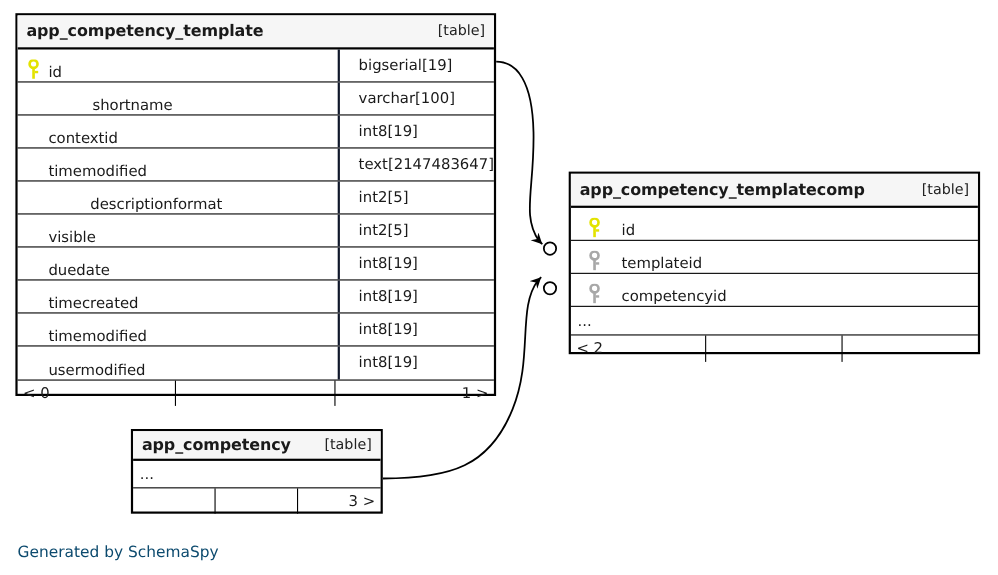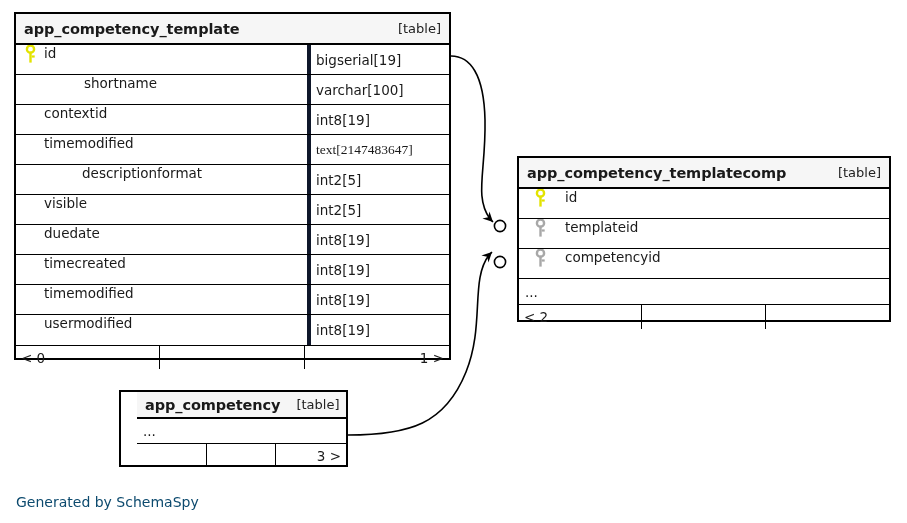--- a/index.html
+++ b/index.html
@@ -46,33 +46,33 @@
   .row{
     display:flex;
     align-items:stretch;
     border-bottom:1px solid #000;
     box-sizing:border-box;
     height:30px;
   }
   .row:last-child{border-bottom:none;}
   .col-name{
     display:flex;
-    align-items:flex-start;
+    align-items:flex-end;
     box-sizing:border-box;
     flex:1 1 auto;
     min-width:0;
     padding-left:6px;
     font-size:13.5px;
   }
   .col-type{
     display:flex;
     align-items:center;
     box-sizing:border-box;
-    border-left:4px solid #0f172a;
-    padding-left:5px;
+    border-left:2px solid #0f172a;
+    padding-left:17px;
     font-size:13.5px;
     white-space:nowrap;
   }
   .keyslot{
     width:16px;
     min-width:16px;
     display:flex;
     align-items:center;
     justify-content:center;
     margin-right:6px;
@@ -166,21 +166,21 @@
       <span class="lbl">contextid</span>
     </div>
     <div class="col-type" style="flex:1 1 auto;">int8[19]</div>
   </div>
 
   <div class="row">
     <div class="col-name" style="width:291px;flex:0 0 291px;">
       <span class="keyslot"></span>
       <span class="lbl">timemodified</span>
     </div>
-    <div class="col-type" style="flex:1 1 auto;font-family:Liberation Serif, serif;">text[2147483647]</div>
+    <div class="col-type" style="flex:1 1 auto;">text[2147483647]</div>
   </div>
 
   <div class="row">
     <div class="col-name" style="width:291px;flex:0 0 291px;padding-left:44px;">
       <span class="keyslot"></span>
       <span class="lbl">descriptionformat</span>
     </div>
     <div class="col-type" style="flex:1 1 auto;">int2[5]</div>
   </div>
 
@@ -278,21 +278,21 @@
 
   <div class="ellipsis-row">...</div>
 
   <div class="footer-row" style="border-top:none;">
     <div class="footer-cell fc-left">&lt; 2</div>
     <div class="footer-cell"></div>
     <div class="footer-cell fc-right"></div>
   </div>
 </div>
 
-<div class="table-box" style="left:119px;top:390px;width:229px;height:77px;padding-left:16px;">
+<div class="table-box" style="left:119px;top:390px;width:229px;height:77px;">
   <div class="tbl-header" style="height:27px;">
     <span class="tbl-name">app_competency</span>
     <span class="tbl-tag">[table]</span>
   </div>
 
   <div class="ellipsis-row" style="height:24px;border-bottom:none;">...</div>
 
   <div class="footer-row">
     <div class="footer-cell fc-left"></div>
     <div class="footer-cell"></div>

